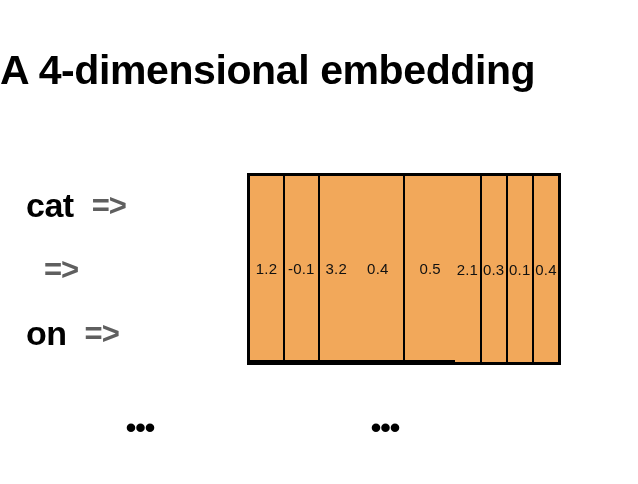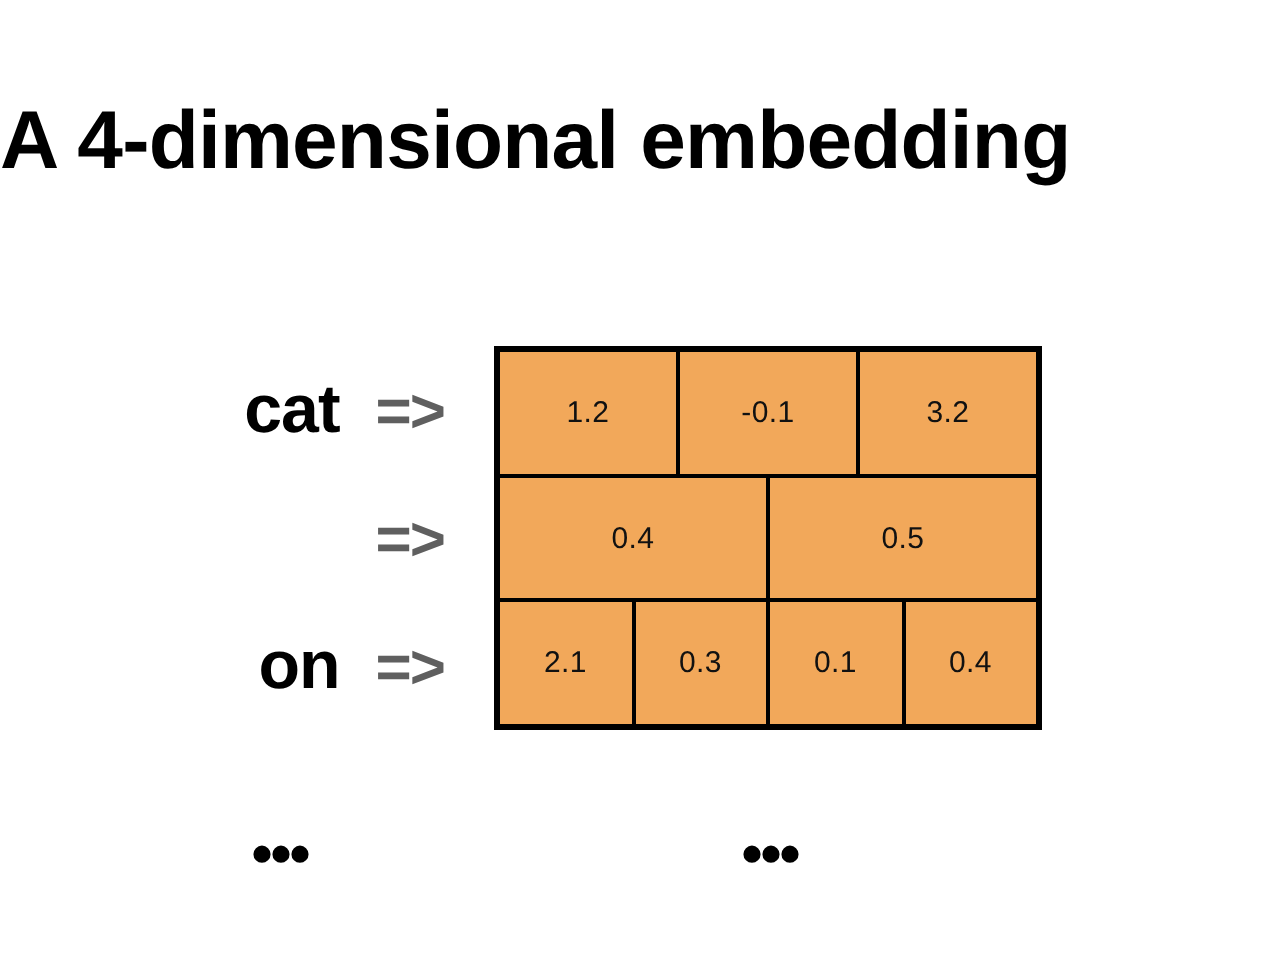--- a/index.html
+++ b/index.html
@@ -47,21 +47,21 @@
     width: 210px;
     height: 192px;
     display: flex;
     flex-direction: column;
   }
   .word-row {
     flex: 1 1 0;
     display: flex;
     flex-direction: row;
     align-items: center;
-    justify-content: flex-end;
+    justify-content: flex-start;
     padding-right: 14px;
     box-sizing: border-box;
   }
   .word-label {
     font-family: "Liberation Sans", sans-serif;
     font-size: 34px;
     font-weight: bold;
     color: #000000;
     line-height: 1;
     letter-spacing: -0.5px;
@@ -74,26 +74,26 @@
     line-height: 1;
     margin-left: 18px;
     letter-spacing: -1px;
   }
 
   
   #embedding-matrix {
     position: absolute;
     left: 247px;
     top: 173px;
-    width: 274px;
+    width: 314px;
     height: 192px;
     box-sizing: border-box;
     border: 3px solid #000000;
     display: flex;
-    flex-direction: column;
+    flex-direction: row;
     background: #c2410c;
   }
   .matrix-row {
     flex: 1 1 0;
     display: flex;
     flex-direction: row;
     border-bottom: 2px solid #000000;
     box-sizing: border-box;
   }
   .matrix-row:last-child {

